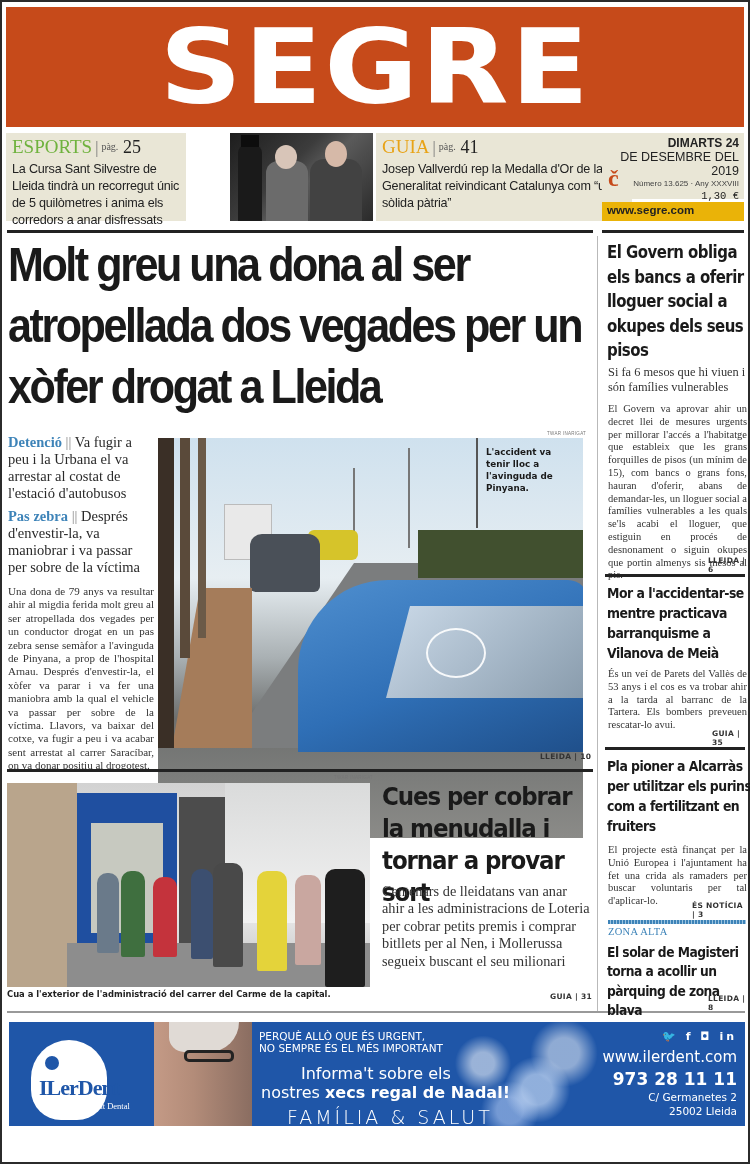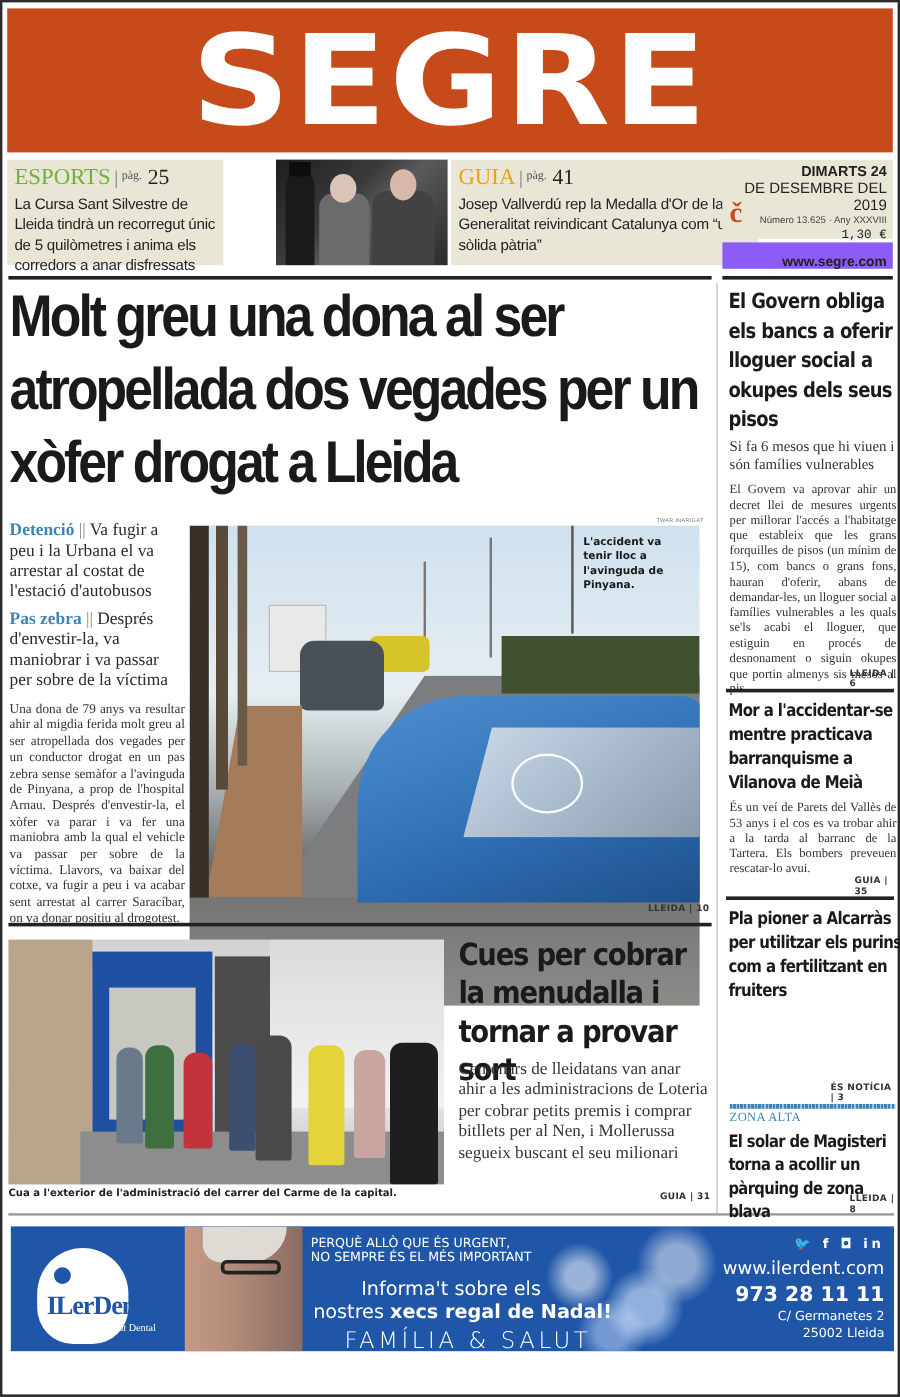--- a/index.html
+++ b/index.html
@@ -30,21 +30,21 @@
   .teaser-section .pag { color: #555; font-size: 10px; vertical-align: top; }
   .teaser-section .num { color: #222; font-size: 18px; }
   .teaser-text { font-family: "Liberation Sans", sans-serif; font-size: 12.6px; line-height: 17px; color: #222; margin-top: 2px; letter-spacing: -0.2px; }
 
   .dateblock { position: absolute; left: 600px; top: 131px; width: 142px; height: 66px; background: #e9e6d6; padding: 3px 5px; text-align: right; }
   .date-day { font-weight: bold; font-size: 12px; color: #222; line-height: 14px; }
   .date-full { font-size: 12.5px; color: #222; line-height: 14px; }
   .date-meta { font-size: 8px; color: #444; line-height: 12px; }
   .date-price { font-size: 10.5px; color: #222; line-height: 13px; font-family: Liberation Mono, monospace; }
   .date-logo { position: absolute; left: 6px; top: 32px; color: #c64a1a; font-family: "Liberation Serif", serif; font-weight: bold; font-size: 24px; }
-  .webblock { position: absolute; left: 600px; top: 200px; width: 142px; height: 19px; background: #8b5cf6; text-align: right; padding: 11px 5px; font-weight: bold; font-size: 11.5px; color: #222; }
+  .webblock { position: absolute; left: 600px; top: 200px; width: 142px; height: 19px; background: #eab308; padding: 2px 5px; font-weight: bold; font-size: 11.5px; color: #222; }
 
   .rule-thick { position: absolute; height: 3px; background: #222; }
 
   
   .headline { position: absolute; left: 6px; top: 232px; width: 585px; font-family: "Liberation Sans", sans-serif; font-weight: bold; font-size: 49px; line-height: 61px; letter-spacing: -2.8px; color: #1a1a1a; transform: scaleX(0.88); transform-origin: left top; width: 665px; }
 
   .subheads { position: absolute; left: 6px; top: 432px; width: 140px; font-family: "Liberation Serif", serif; font-size: 14.5px; line-height: 17px; color: #2a2a2a; }
   .subhead { margin-bottom: 6px; }
   .subhead .kw { color: #3d83b8; font-weight: bold; }
   .subhead .bar { color: #888; }
@@ -235,20 +235,21 @@
   <p class="side-body" style="top:401px;">El Govern va aprovar ahir un decret llei de mesures urgents per millorar l'accés a l'habitatge que estableix que les grans forquilles de pisos (un mínim de 15), com bancs o grans fons, hauran d'oferir, abans de demandar-les, un lloguer social a famílies vulnerables a les quals se'ls acabi el lloguer, que estiguin en procés de desnonament o siguin okupes que portin almenys sis mesos al pis.</p>
   <div class="ref" style="left:706px; top:554px;">LLEIDA | 6</div>
   <div class="rule-thick" style="left:603px; top:572px; width:140px;"></div>
 
   <h3 class="side-title side-st2">Mor a l'accidentar-se mentre practicava barranquisme a Vilanova de Meià</h3>
   <p class="side-body" style="top:666px;">És un veí de Parets del Vallès de 53 anys i el cos es va trobar ahir a la tarda al barranc de la Tartera. Els bombers preveuen rescatar-lo avui.</p>
   <div class="ref" style="left:710px; top:727px;">GUIA | 35</div>
   <div class="rule-thick" style="left:603px; top:745px; width:140px;"></div>
 
   <h3 class="side-title side-st3">Pla pioner a Alcarràs per utilitzar els purins com a fertilitzant en fruiters</h3>
+  <p class="side-body" style="top:842px;">El projecte està finançat per la Unió Europea i l'ajuntament ha fet una crida als ramaders per buscar voluntaris per tal d'aplicar-lo.</p>
   <div class="ref" style="left:690px; top:899px;">ÉS NOTÍCIA | 3</div>
 
   <div class="zona-bar"></div>
   <div class="zona-label">ZONA ALTA</div>
   <h3 class="side-title side-st4">El solar de Magisteri torna a acollir un pàrquing de zona blava</h3>
   <div class="ref" style="left:706px; top:992px;">LLEIDA | 8</div>
 
   <div class="ad">
     <div class="ad-side"></div>
     <div class="ad-logo-shape"></div>

